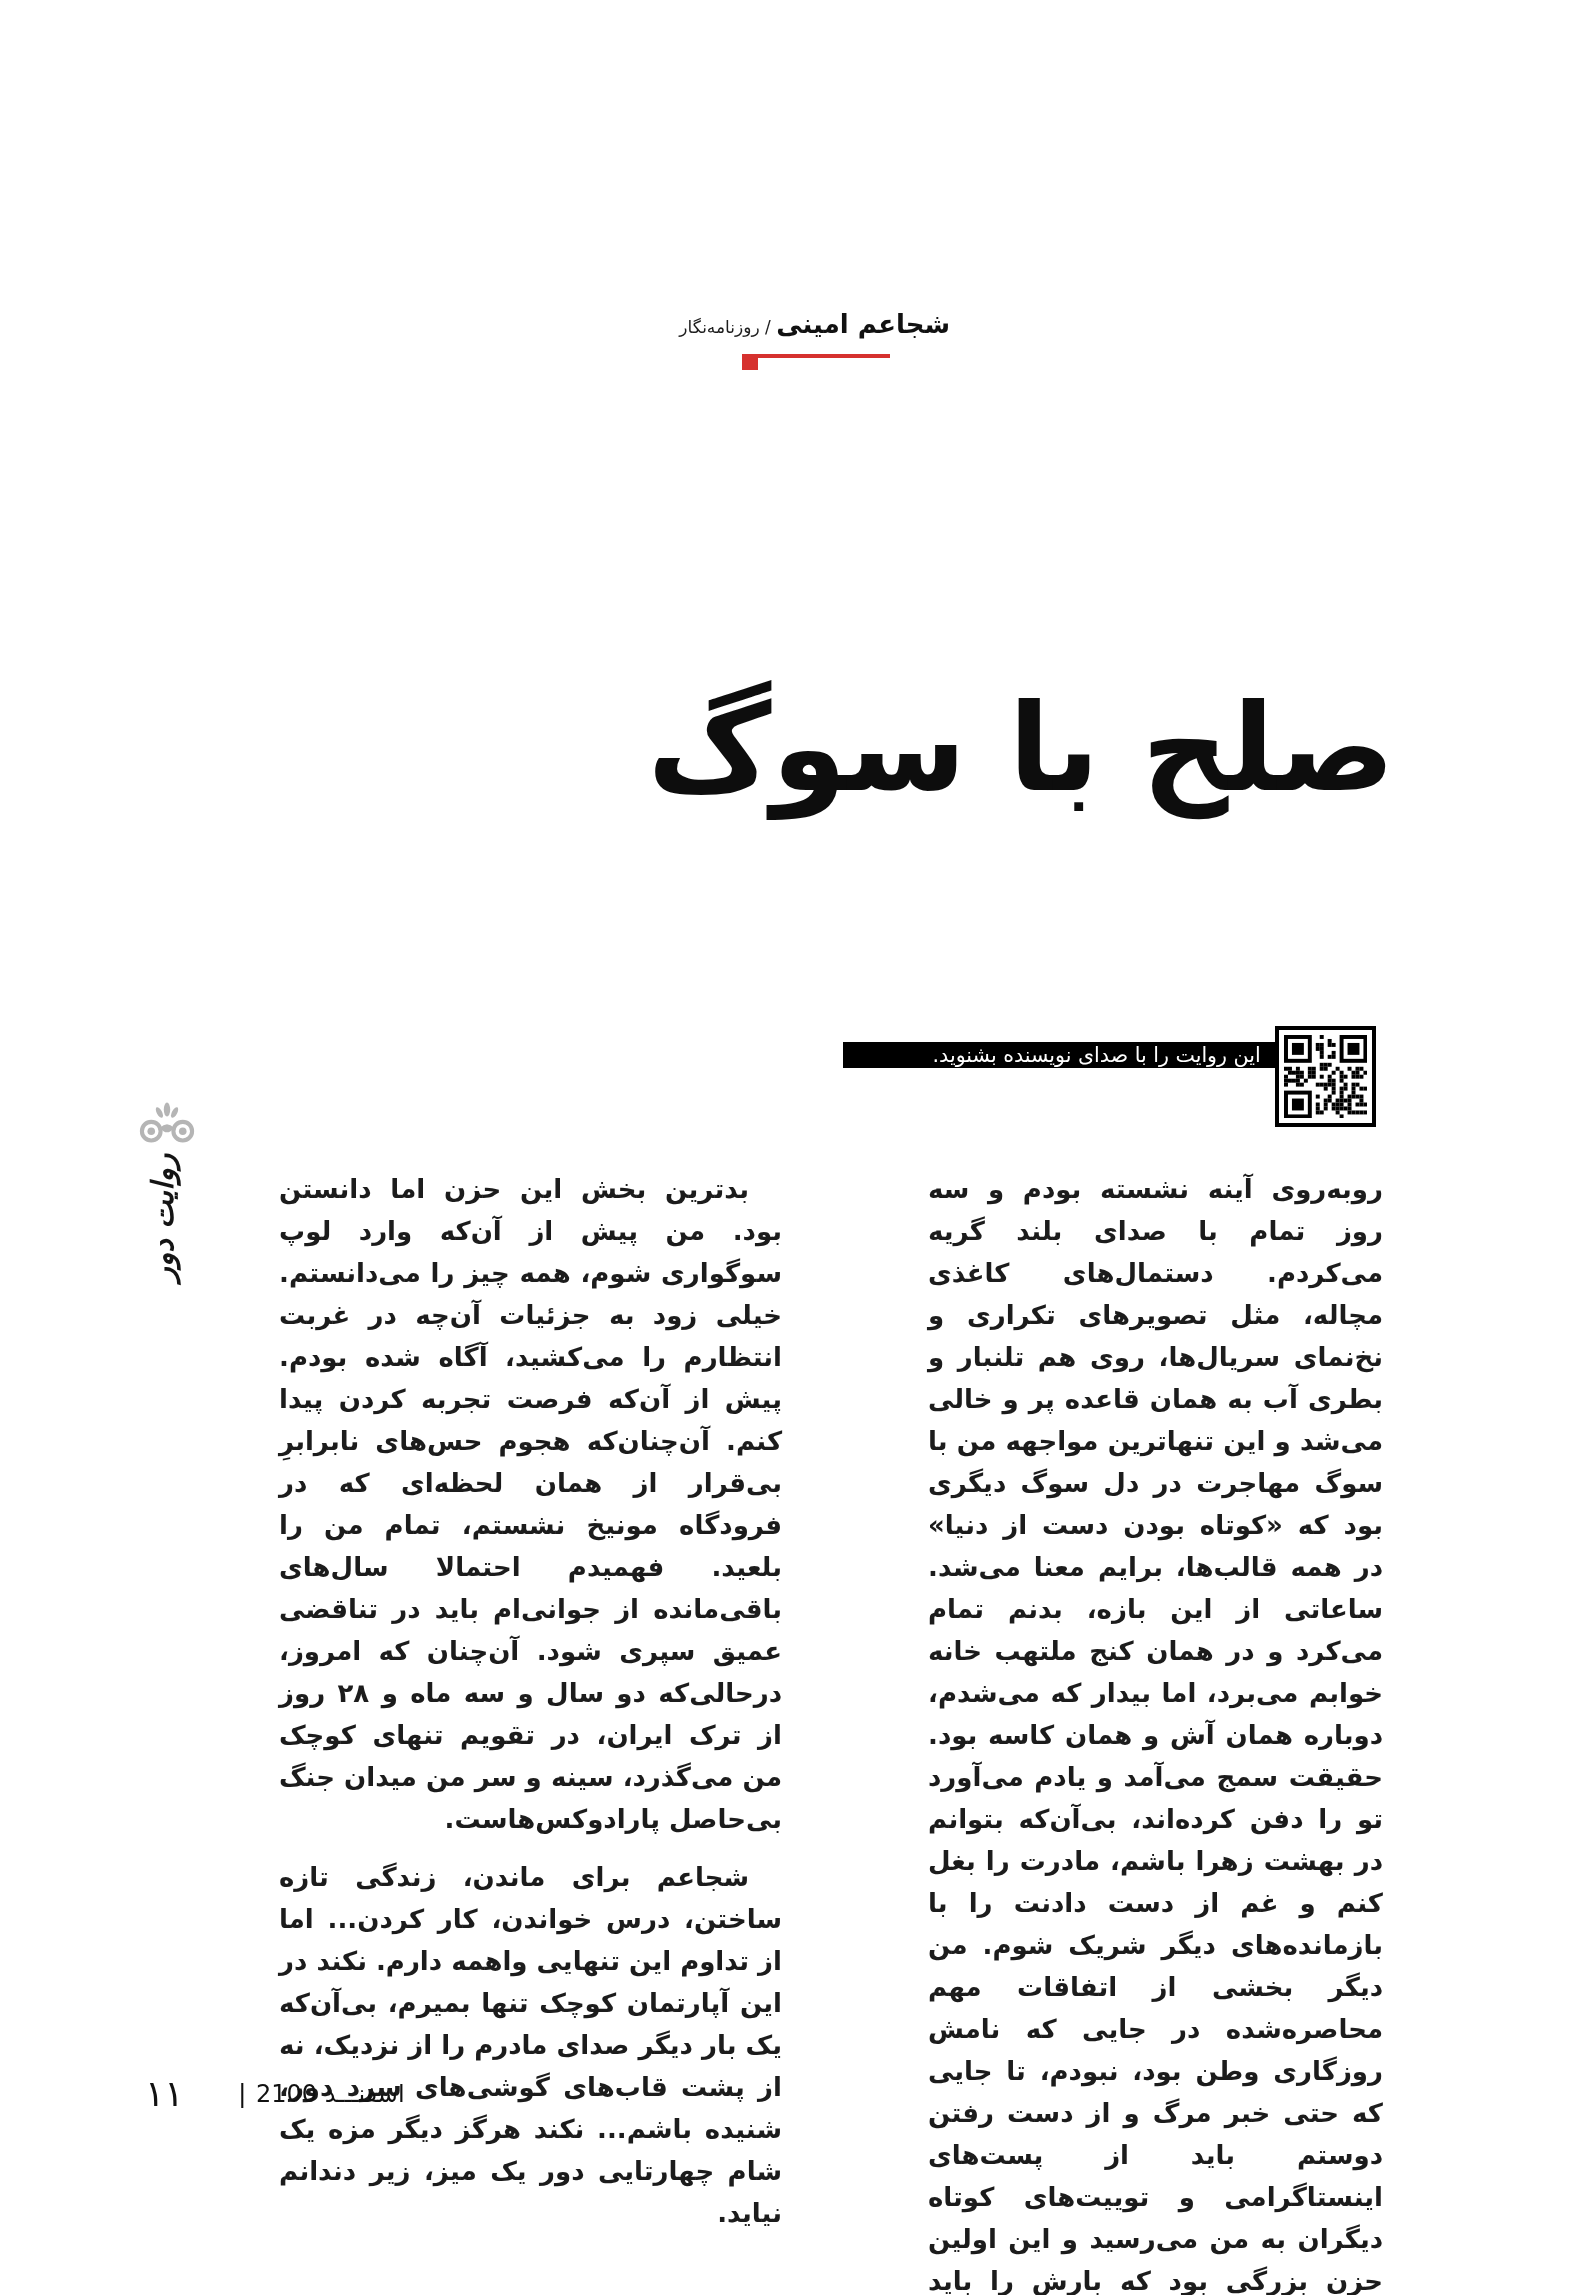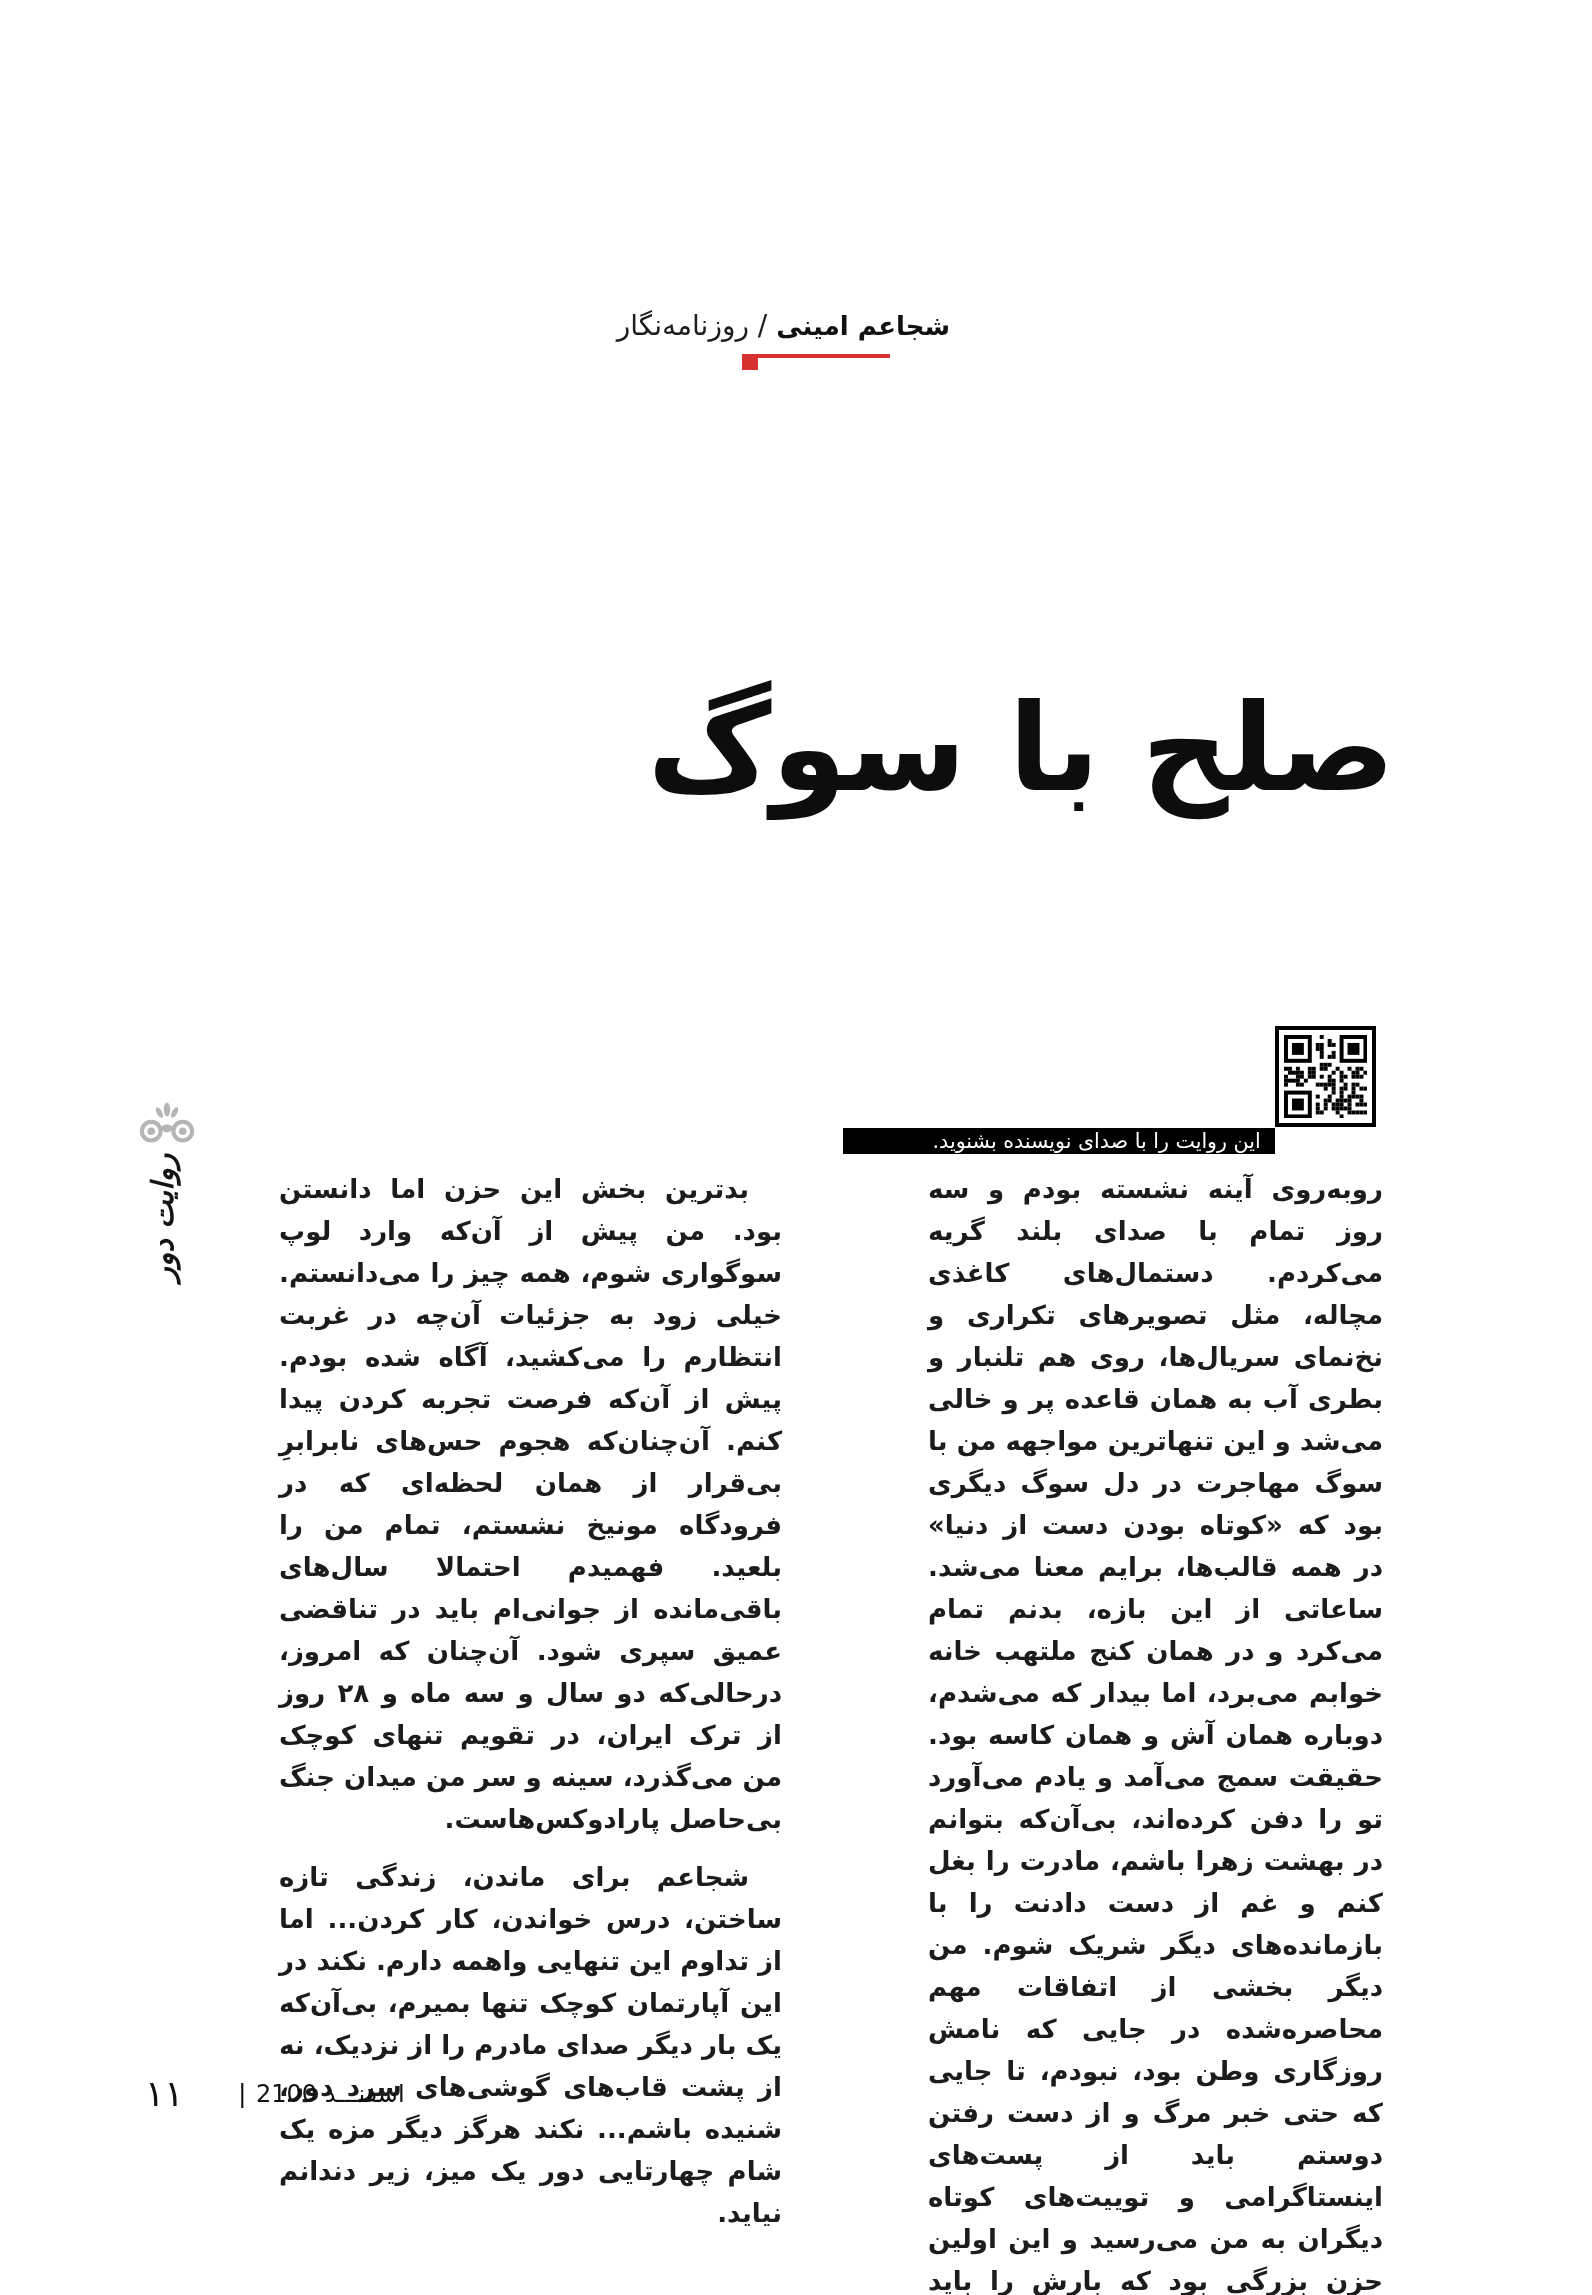--- a/index.html
+++ b/index.html
@@ -10,39 +10,39 @@
     font-family:"DejaVu Sans",sans-serif;
     overflow:hidden;
   }
   
   .byline{
     position:absolute;top:308px;left:688px;width:262px;
     direction:rtl;text-align:center;color:#111;
     font-size:24.6px;line-height:1.3;white-space:nowrap;
   }
   .byline .name{font-weight:bold;font-size:26px;}
-  .byline .sep,.byline .role{font-weight:normal;font-size:28px;color:#1d1d1d;}
+  .byline .sep,.byline .role{font-weight:normal;font-size:17px;color:#1d1d1d;}
   .byline-rule{position:absolute;top:354px;left:742px;width:148px;height:4px;background:#d6312e;}
   .byline-square{position:absolute;top:356px;left:742px;width:16px;height:14.3px;background:#d6312e;}
   
   .title{
     position:absolute;top:625px;right:198px;width:873px;
     direction:rtl;text-align:right;
     font-size:121px;font-weight:bold;color:#0d0d0d;line-height:1.25;
     letter-spacing:0;
     margin-top:48px;
   }
   .subtitle{
     position:absolute;top:817px;right:674px;width:555px;
     direction:rtl;text-align:right;white-space:nowrap;
     font-size:29px;font-weight:bold;color:#58595b;
   }
   
   .audio-bar{
-    position:absolute;top:1128px;left:843px;width:432px;height:26px;
+    position:absolute;top:1042px;left:843px;width:432px;height:26px;
     background:#000;color:#fff;direction:rtl;
     font-size:20.6px;line-height:26px;text-align:right;
     padding:0 14.3px 0 8px;box-sizing:border-box;white-space:nowrap;
   }
   .qr{
     position:absolute;top:1026px;left:1275px;width:101px;height:101px;
     border:4px solid #000;background:#fff;box-sizing:border-box;
     padding:4.8px;
   }
   .qr svg{display:block;width:100%;height:100%;}

